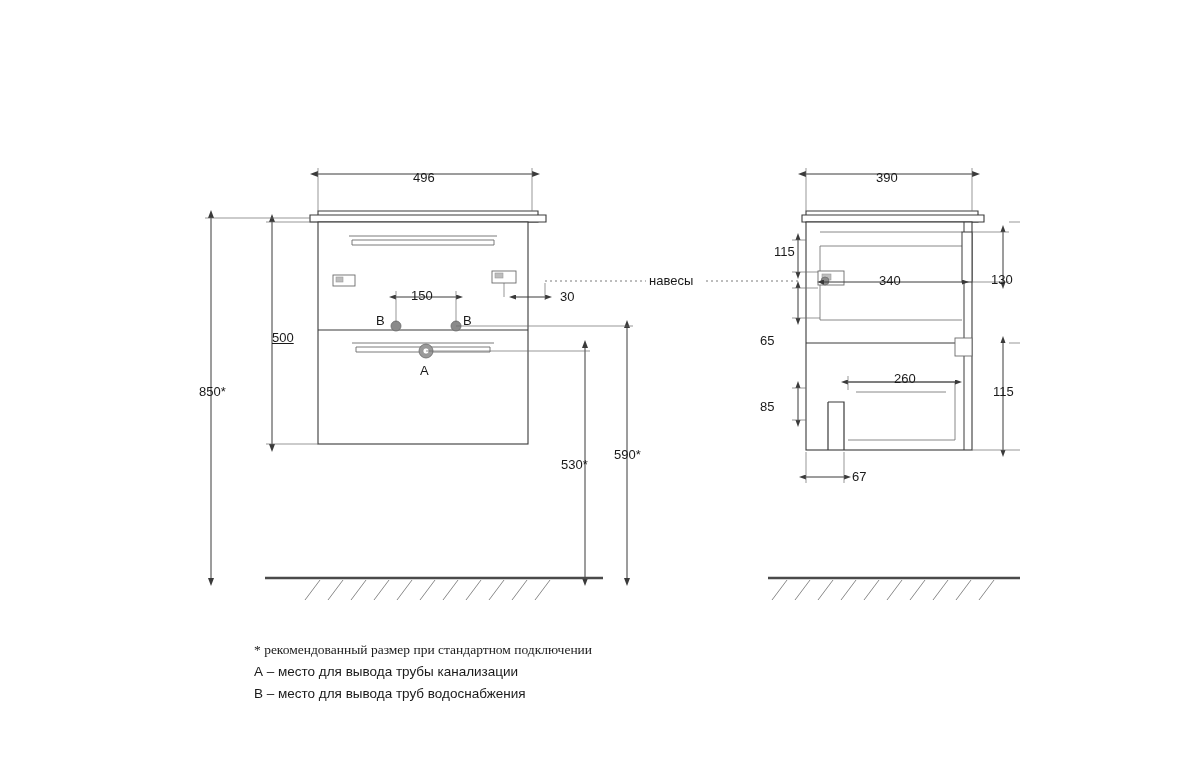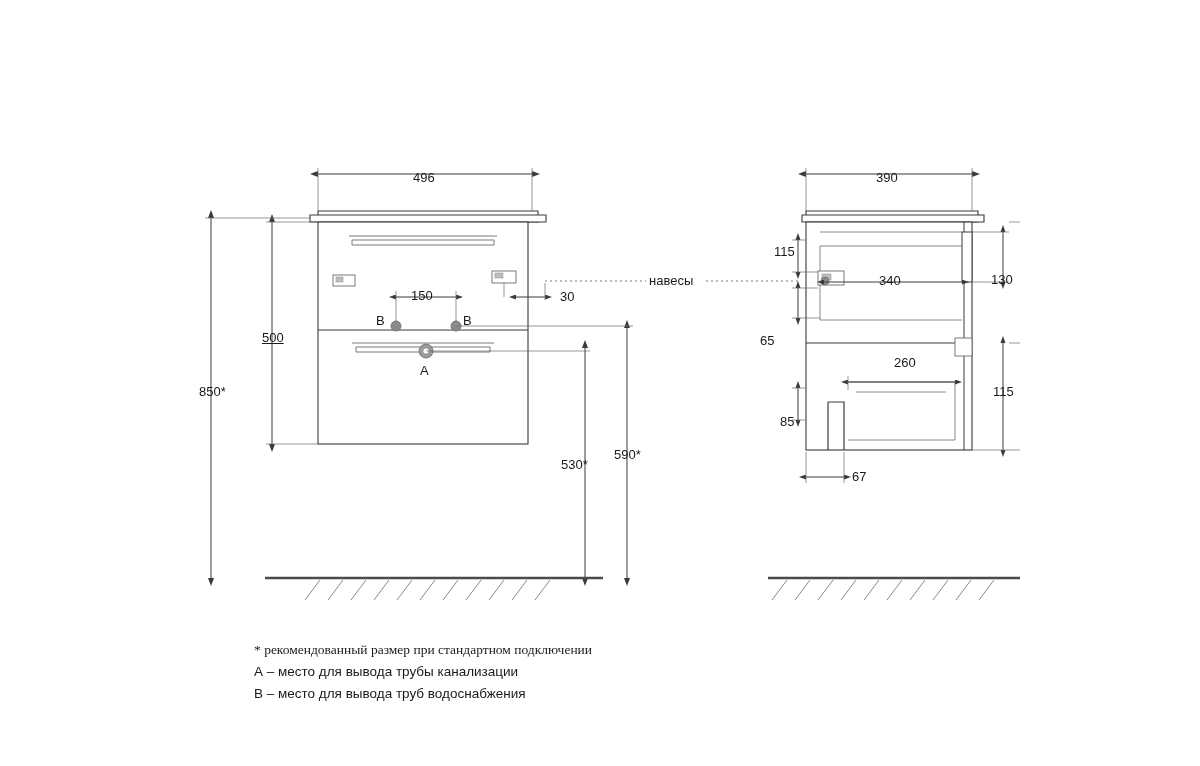--- a/index.html
+++ b/index.html
@@ -212,41 +212,41 @@
         <line x1="887" y1="600" x2="902" y2="580"></line>
         <line x1="910" y1="600" x2="925" y2="580"></line>
         <line x1="933" y1="600" x2="948" y2="580"></line>
         <line x1="956" y1="600" x2="971" y2="580"></line>
         <line x1="979" y1="600" x2="994" y2="580"></line>
       </g>
     </g>
   </svg>
 
   <div class="dim-text" style="left:413px; top:170px;">496</div>
-  <div class="dim-text" style="left:262px; top:330px;text-decoration:underline;">500</div>
+  <div class="dim-text" style="left:272px; top:330px;text-decoration:underline;">500</div>
   <div class="dim-text" style="left:199px; top:384px;text-align:right;">850*</div>
   <div class="dim-text" style="left:411px; top:288px;">150</div>
   <div class="dim-text" style="left:560px; top:289px;">30</div>
   <div class="dim-text" style="left:561px; top:457px;">530*</div>
   <div class="dim-text" style="left:614px; top:447px;">590*</div>
 
   <div class="label-text" style="left:376px; top:313px;">B</div>
   <div class="label-text" style="left:463px; top:313px;">B</div>
   <div class="label-text" style="left:420px; top:363px;">A</div>
   <div class="dim-text" style="left:649px; top:273px;">навесы</div>
 
   <div class="dim-text" style="left:876px; top:170px;">390</div>
   <div class="dim-text" style="left:774px; top:244px;">115</div>
   <div class="dim-text" style="left:760px; top:294px;margin-top:39px;">65</div>
   <div class="dim-text" style="left:879px; top:273px;">340</div>
   <div class="dim-text" style="left:991px; top:272px;">130</div>
   <div class="dim-text" style="left:1045px; top:279px;">245</div>
-  <div class="dim-text" style="left:894px; top:355px;">260</div>
+  <div class="dim-text" style="left:894px; top:371px;">260</div>
   <div class="dim-text" style="left:993px; top:384px;">115</div>
   <div class="dim-text" style="left:1045px; top:385px;">245</div>
-  <div class="dim-text" style="left:760px; top:414px;margin-left:20px;">85</div>
+  <div class="dim-text" style="left:760px; top:399px;">85</div>
   <div class="dim-text" style="left:852px; top:469px;">67</div>
 
   <div class="note-text" style="left:254px; top:642px;font-family:Liberation Serif, serif;">* рекомендованный размер при стандартном подключении</div>
   <div class="note-text" style="left:254px; top:664px;">А – место для вывода трубы канализации</div>
   <div class="note-text" style="left:254px; top:686px;">В – место для вывода труб водоснабжения</div>
 
 </div>
 
 </body></html>

